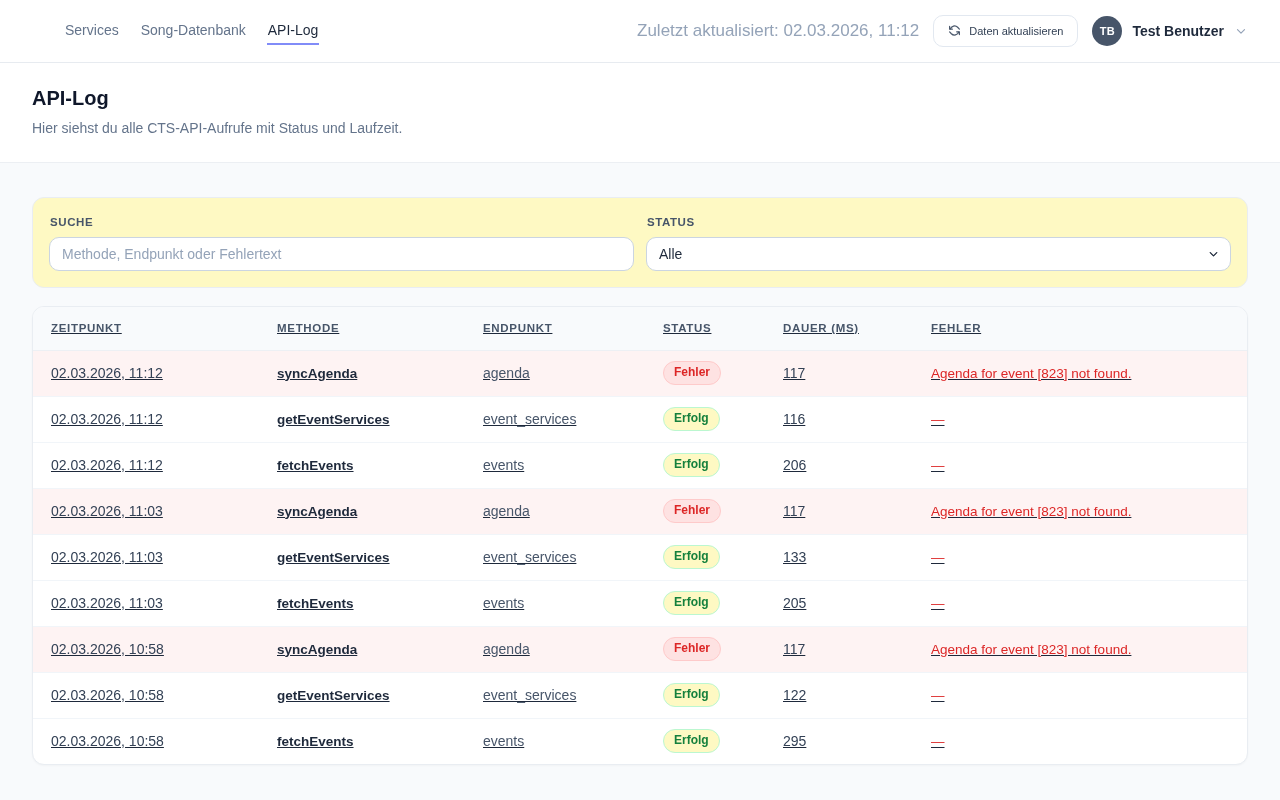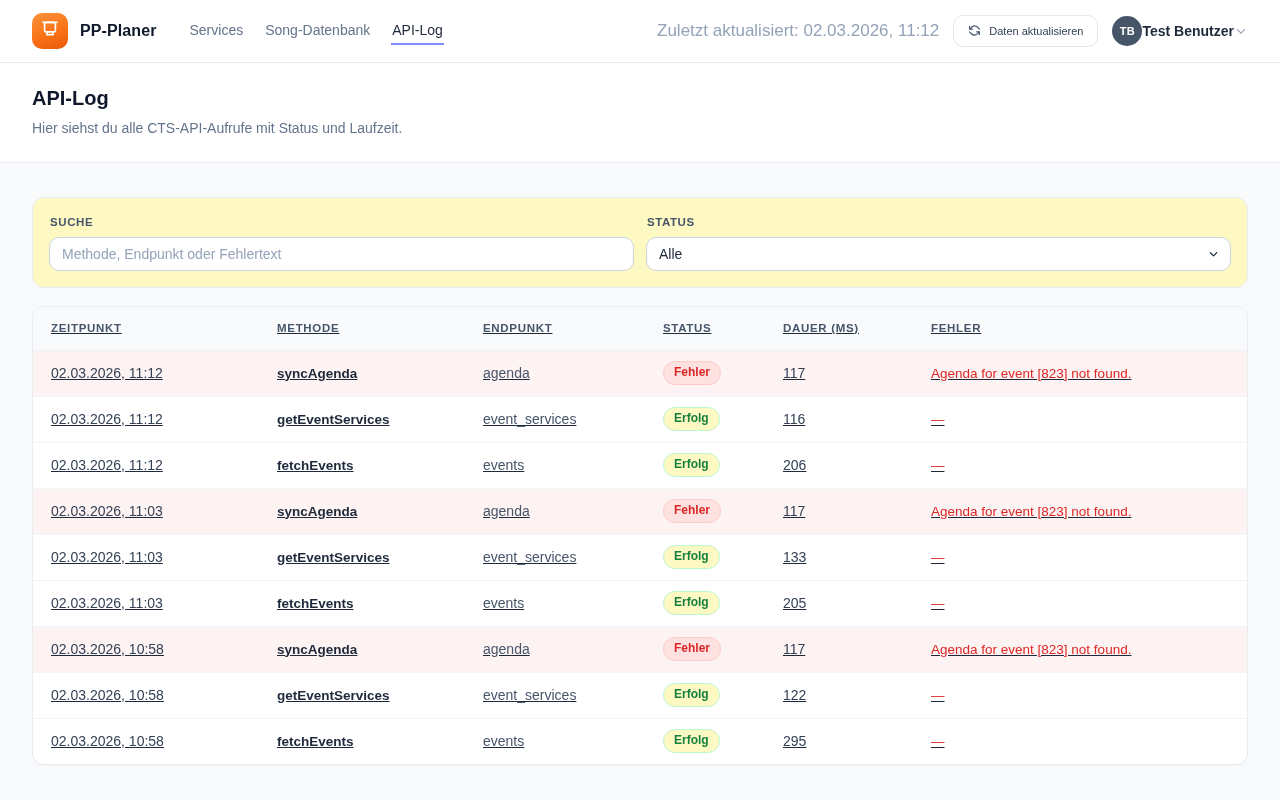--- a/index.html
+++ b/index.html
@@ -43,21 +43,21 @@
   .topbar-right { margin-left: auto; display: flex; align-items: center; gap: 14px; }
   .last-updated { font-size: 17px; color: #94a3b8; white-space: nowrap; }
   .refresh-btn {
     display: inline-flex; align-items: center; gap: 8px;
     height: 32px; padding: 0 14px;
     background: #fff; border: 1px solid #e2e8f0; border-radius: 10px;
     font-family: inherit; font-size: 11px; font-weight: 500; color: #334155;
     cursor: pointer; white-space: nowrap;
   }
   .refresh-btn svg { width: 13px; height: 13px; color: #475569; }
-  .user-menu { display: flex; align-items: center; cursor: pointer; }
+  .user-menu { display: flex; align-items: center; gap: 10px; cursor: pointer; }
   .avatar {
     width: 30px; height: 30px; border-radius: 50%;
     background: #475569; color: #fff;
     font-size: 11px; font-weight: 700; letter-spacing: .3px;
     display: grid; place-items: center;
   }
   .user-name { font-size: 14px; font-weight: 600; color: #1e293b; white-space: nowrap; }
   .user-menu .chevron svg { width: 14px; height: 14px; color: #94a3b8; display: block; }
 
   
@@ -156,34 +156,20 @@
     border: 1px solid transparent;
     line-height: 1.25;
   }
   .badge-error   { background: #fee2e2; border-color: #fecaca; color: #dc2626; }
   .badge-success { background: #fef9c3; border-color: #bbf7d0; color: #15803d; }
 </style>
 </head>
 <body>
 
 <header class="topbar">
-  <div class="brand">
-    <div class="logo">
-      <span>
-        <svg viewBox="0 0 24 24" fill="none" stroke="#ffffff" stroke-width="2" stroke-linecap="round" stroke-linejoin="round">
-          <path d="M3.5 4h17"></path>
-          <rect x="5.5" y="4" width="13" height="11.5" rx="1.8"></rect>
-          <path d="M8.5 15.5v3.2"></path>
-          <path d="M15.5 15.5v3.2"></path>
-          <path d="M8 18.7h8"></path>
-        </svg>
-      </span>
-    </div>
-    <span class="brand-name">PP-Planer</span>
-  </div>
 
   <nav class="main-nav">
       <span class="nav-item">Services</span>
       <span class="nav-item">Song-Datenbank</span>
       <span class="nav-item active">API-Log</span>
     </nav>
 
   <div class="topbar-right">
     <span class="last-updated">Zuletzt aktualisiert: 02.03.2026, 11:12</span>
     <button class="refresh-btn">

